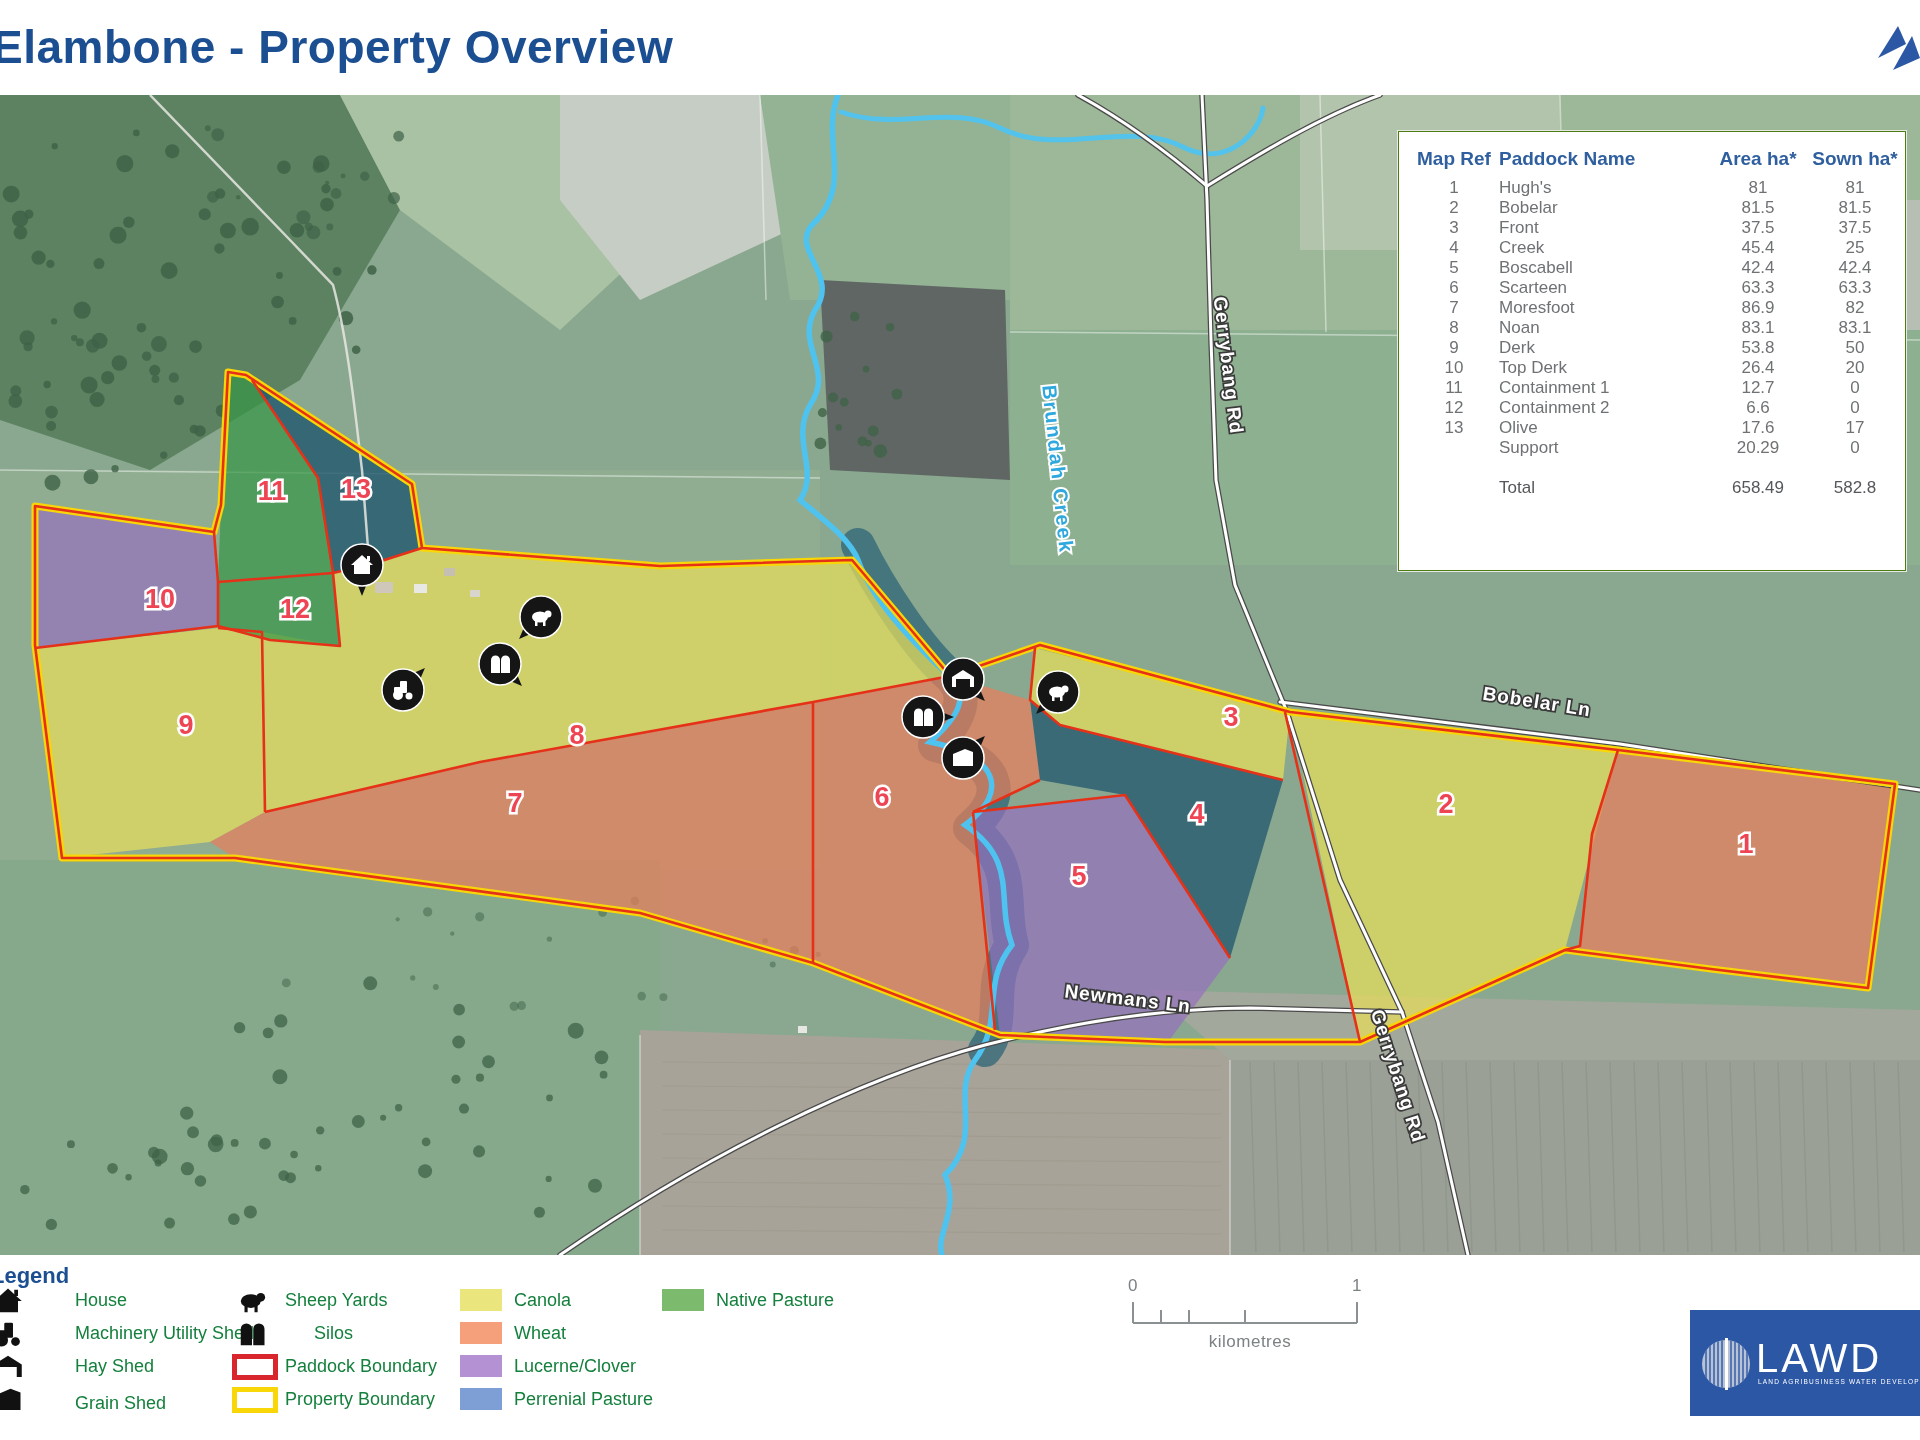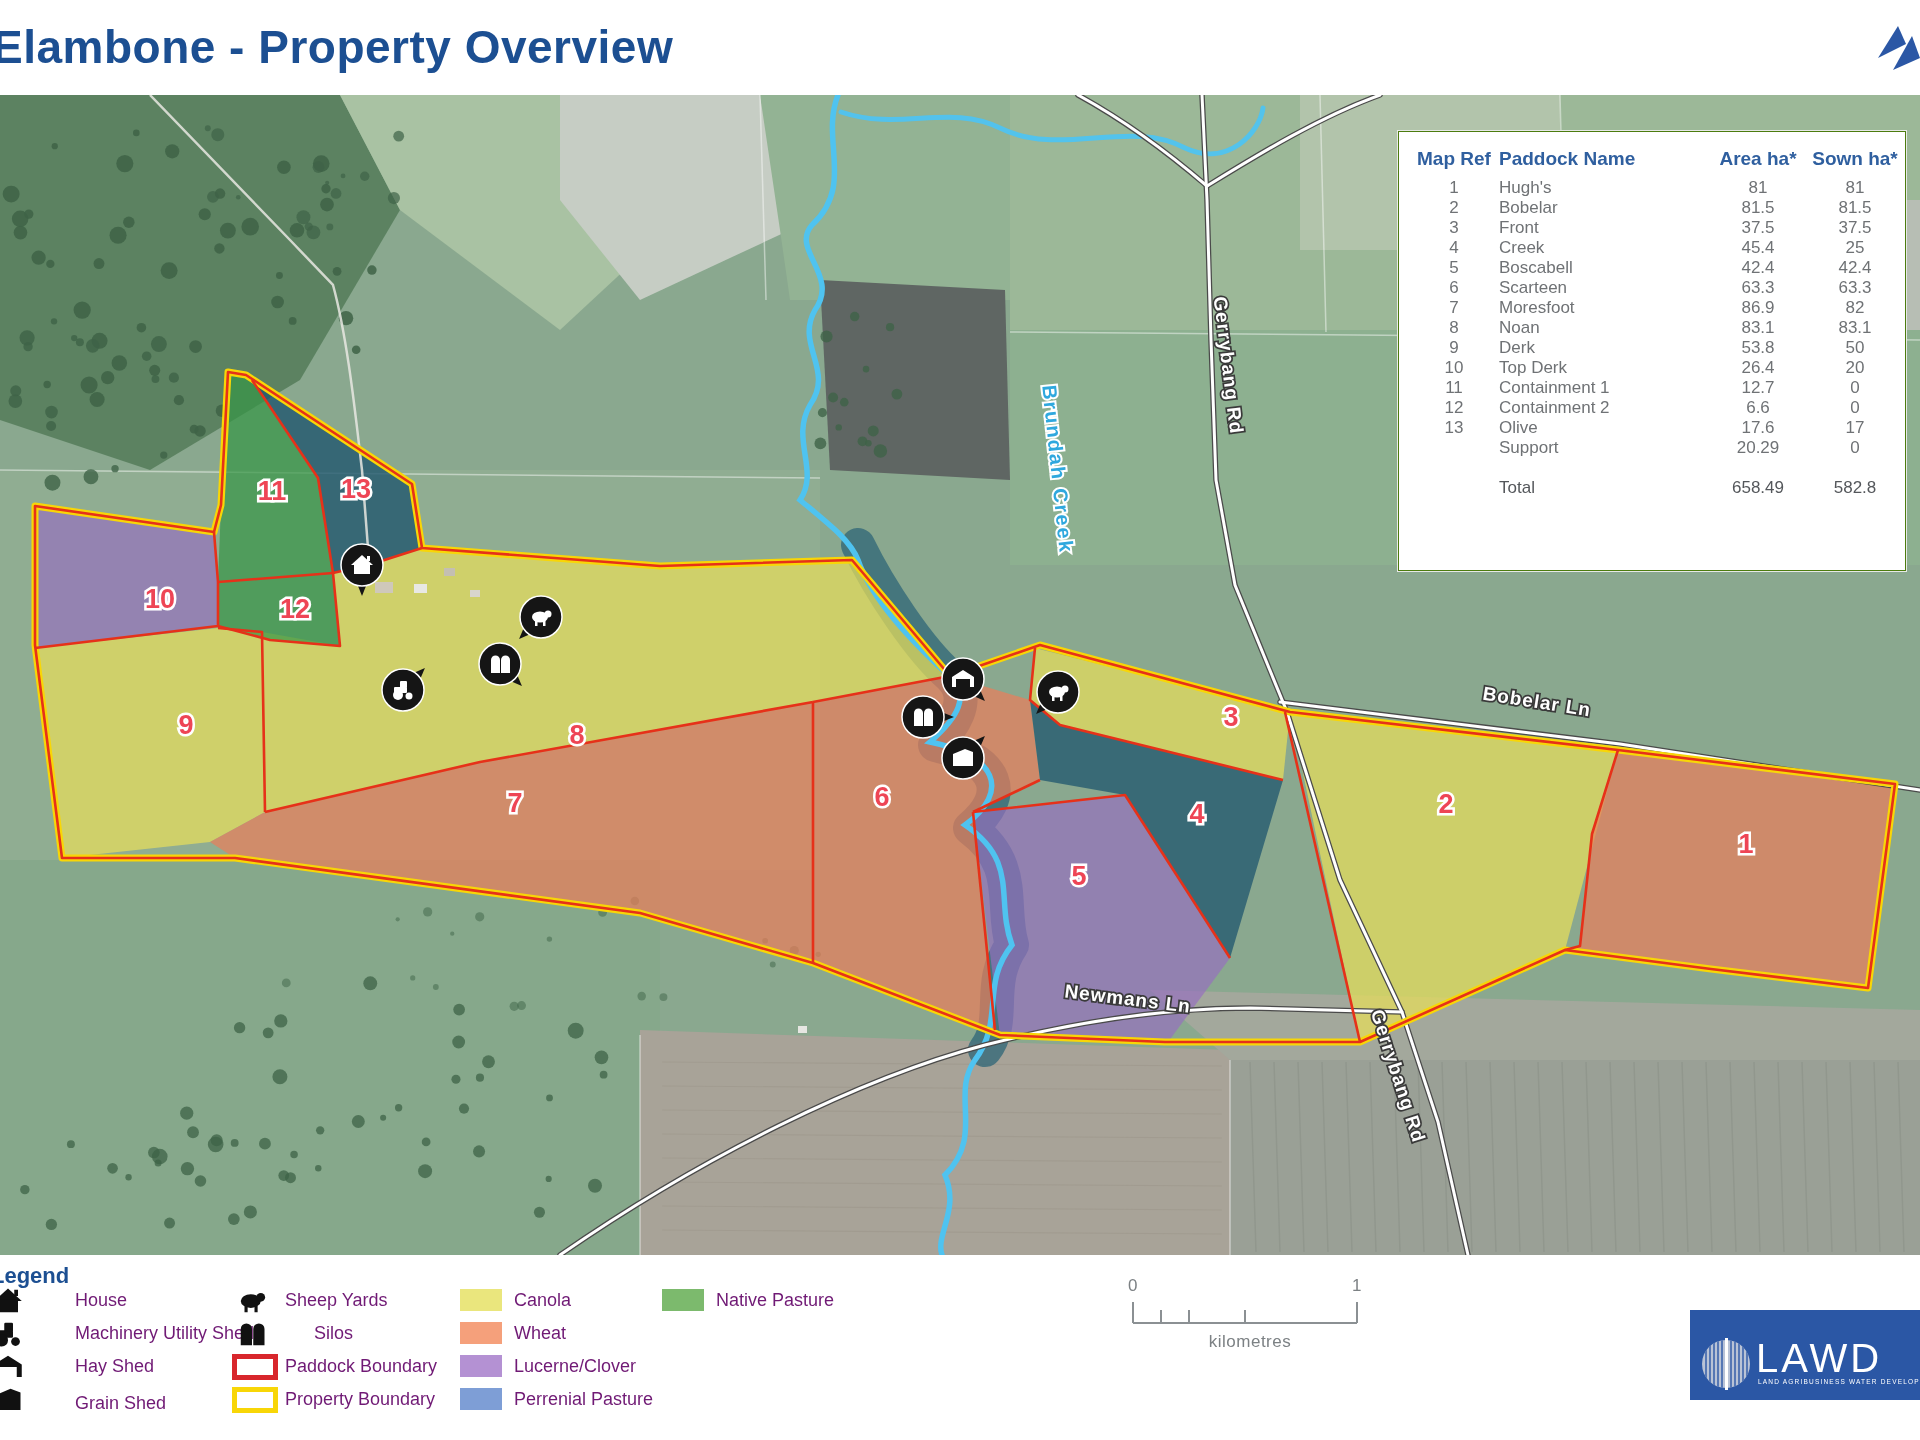--- a/index.html
+++ b/index.html
@@ -12,29 +12,29 @@
   .tbl-grid{display:grid;grid-template-columns:82px 212px 102px 92px;}
   .tbl-head{color:#2f5f9f;font-weight:700;font-size:19px;padding-bottom:8px;}
   .tbl-cell{color:#6f7275;font-size:17px;line-height:20px;}
   .c-ref,.c-area,.c-sown{text-align:center;}
   .c-name{text-align:left;padding-left:4px;}
   .tbl-total .tbl-cell{color:#54575b;font-weight:400;}
   .tbl-spacer{height:20px;}
   
   #legend-area{position:absolute;left:0;top:1255px;width:1920px;height:185px;background:#fff;}
   #legend-title{position:absolute;left:-9px;top:8px;font-size:22px;font-weight:700;color:#1c4f92;}
-  .lg-label{position:absolute;font-size:18px;color:#701a75;white-space:nowrap;}
+  .lg-label{position:absolute;font-size:18px;color:#15803d;white-space:nowrap;}
   .lg-swatch{position:absolute;width:42px;height:22px;}
   .lg-outline{position:absolute;width:36px;height:16px;background:#fff;}
   
   #scalebar{position:absolute;left:1100px;top:1270px;width:300px;height:90px;color:#7c8184;}
   #scalebar .num{position:absolute;top:6px;font-size:17px;}
   #scalebar .unit{position:absolute;top:62px;width:100%;text-align:center;font-size:17px;letter-spacing:.5px;}
   
-  #lawd-box{position:absolute;left:1690px;top:1310px;width:230px;height:90px;background:#2b57a5;}
+  #lawd-box{position:absolute;left:1690px;top:1310px;width:230px;height:106px;background:#2b57a5;}
   #lawd-text{position:absolute;left:66px;top:26px;color:#fff;font-size:40px;font-weight:400;letter-spacing:3px;font-family:"Liberation Sans",sans-serif;}
   #lawd-tag{position:absolute;left:68px;top:68px;color:#fff;font-size:6.5px;letter-spacing:1.2px;white-space:nowrap;}
   
   .pad-num{font-size:27px;font-weight:700;fill:#ee4555;stroke:#ffffff;stroke-width:5px;paint-order:stroke;text-anchor:middle;}
   .road-lab{font-size:19px;font-weight:700;fill:#ffffff;stroke:#3a3a3a;stroke-width:3.5px;paint-order:stroke;text-anchor:middle;letter-spacing:1px;}
   .creek-lab{font-size:20px;font-weight:700;fill:#2fa8de;stroke:#ffffff;stroke-width:4px;paint-order:stroke;text-anchor:middle;letter-spacing:2px;}
 </style>
 </head>
 <body>
 

